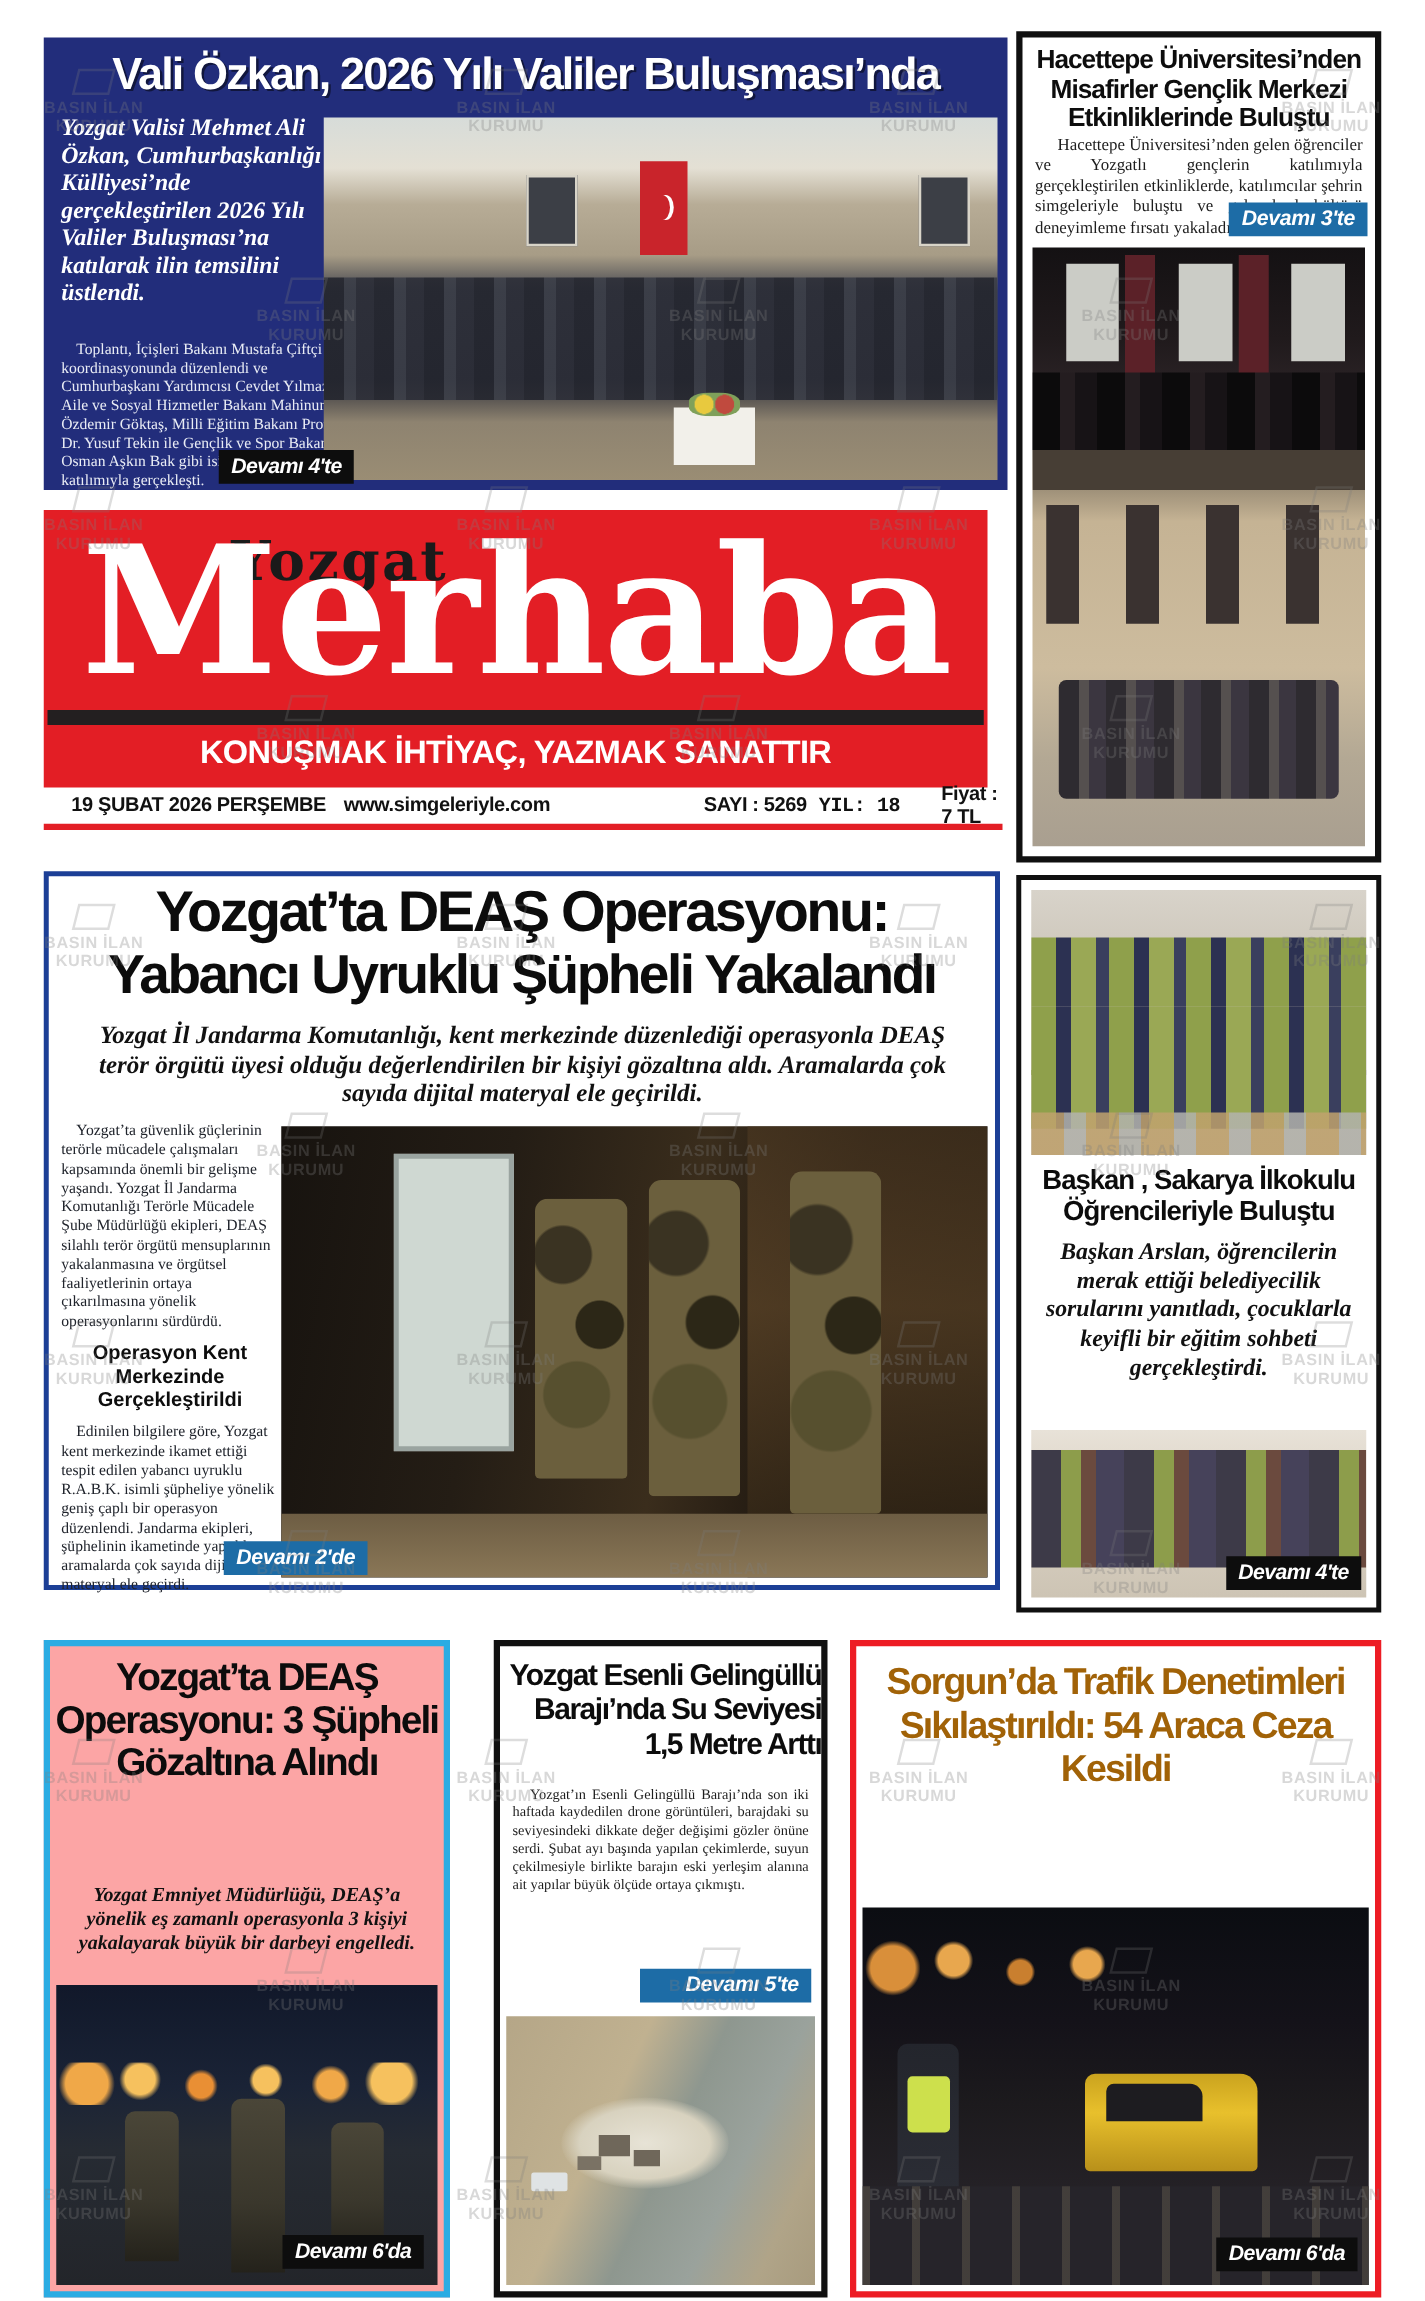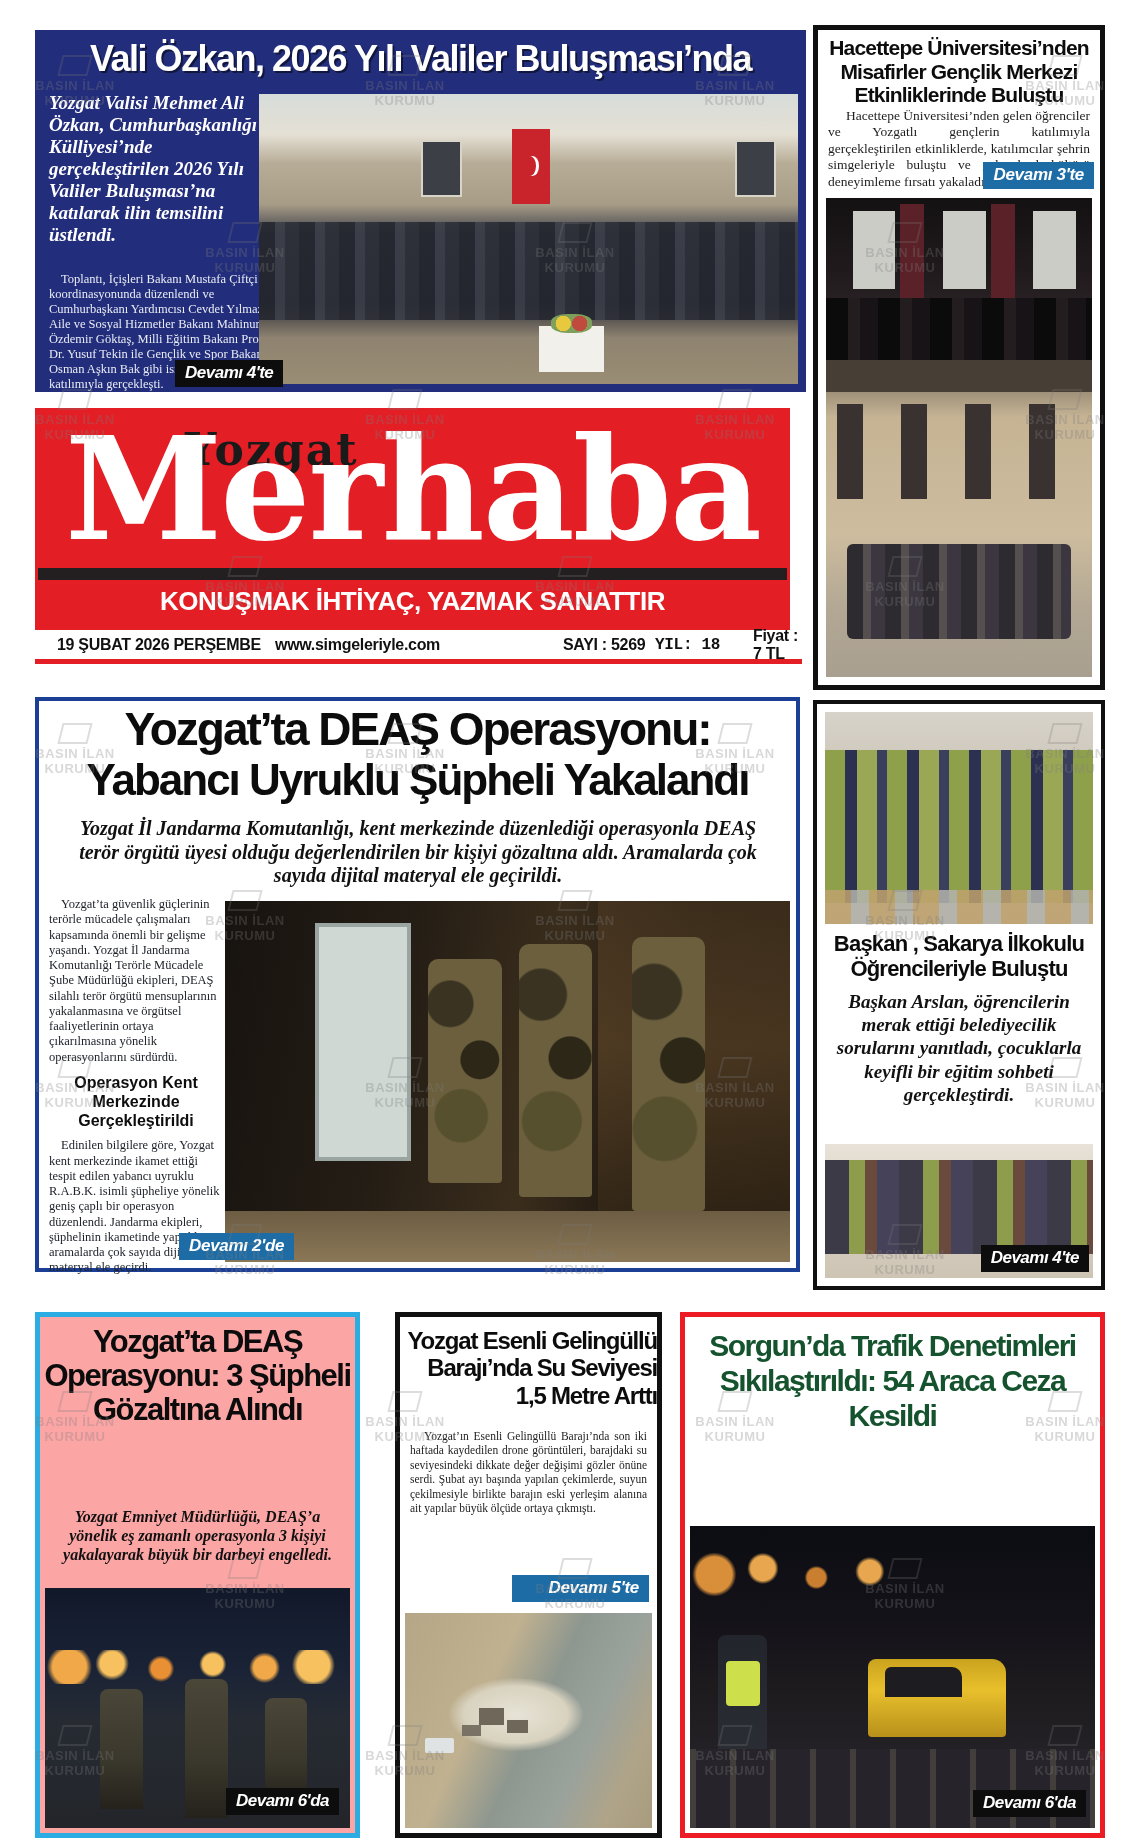--- a/index.html
+++ b/index.html
@@ -166,21 +166,21 @@
   .bm-devami{top:258px;right:8px;padding-left:36px;}
   .photo-dam{left:5px;right:5px;bottom:5px;height:215px;
     background:linear-gradient(115deg,#b5a687 0%,#c0b190 34%,#8e978f 52%,#9aa29c 70%,#b0a488 86%,#a89b7e 100%);}
   .dm-shore{position:absolute;left:18%;top:30%;width:54%;height:34%;border-radius:50%;
     background:radial-gradient(ellipse at center,#e7e3d6 0%,#d8d2bf 55%,transparent 72%);}
   .dm-ruins{position:absolute;left:30%;top:44%;width:10%;height:8%;background:#6f675a;box-shadow:26px 10px 0 -2px #6f675a,-20px 14px 0 -3px #7a7264;}
   .bm-boat{position:absolute;left:8%;top:58%;width:12%;height:7%;background:#dfe3e4;border-radius:2px;}
   .story-br{left:680px;top:1312px;width:425px;height:526px;background:#fff;
     border:5px solid #ed1c24;box-sizing:border-box;z-index:2;}
   .br-head{position:absolute;left:0;top:12px;width:100%;text-align:center;margin:0;
-    font-size:30px;font-weight:bold;letter-spacing:-1.5px;line-height:1.16;color:#14532d;}
+    font-size:30px;font-weight:bold;letter-spacing:-1.5px;line-height:1.16;color:#a16207;}
   .photo-street{left:5px;right:5px;bottom:5px;height:302px;
     background:linear-gradient(180deg,#0b0d12 0%,#141219 30%,#1c1a1d 52%,#242126 74%,#1a181c 100%);}
   .st-shoplights{position:absolute;left:0;top:6%;width:60%;height:20%;
     background:
       radial-gradient(circle at 10% 50%,#d98f3a 8%,transparent 10%),
       radial-gradient(circle at 30% 40%,#e8a74e 7%,transparent 9%),
       radial-gradient(circle at 52% 55%,#c97f2f 7%,transparent 9%),
       radial-gradient(circle at 74% 45%,#e8a74e 6%,transparent 8%);}
   .st-taxi{position:absolute;left:44%;top:44%;width:34%;height:26%;border-radius:8px 14px 4px 4px;
     background:linear-gradient(180deg,#caa31e 0%,#e8c02c 40%,#b8901a 100%);}

